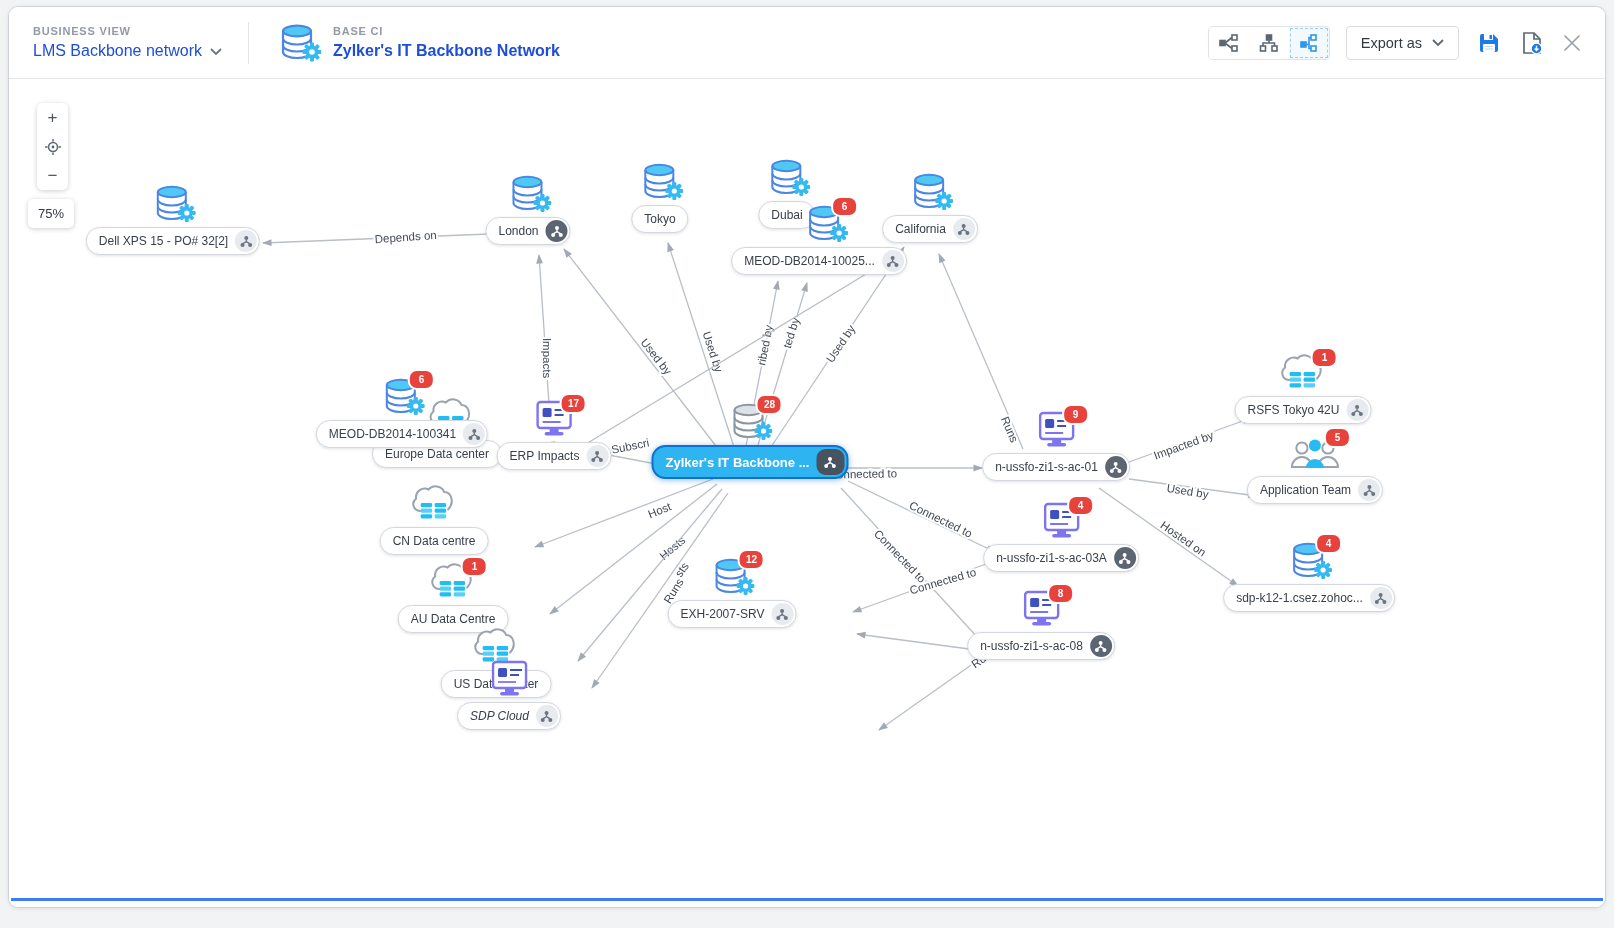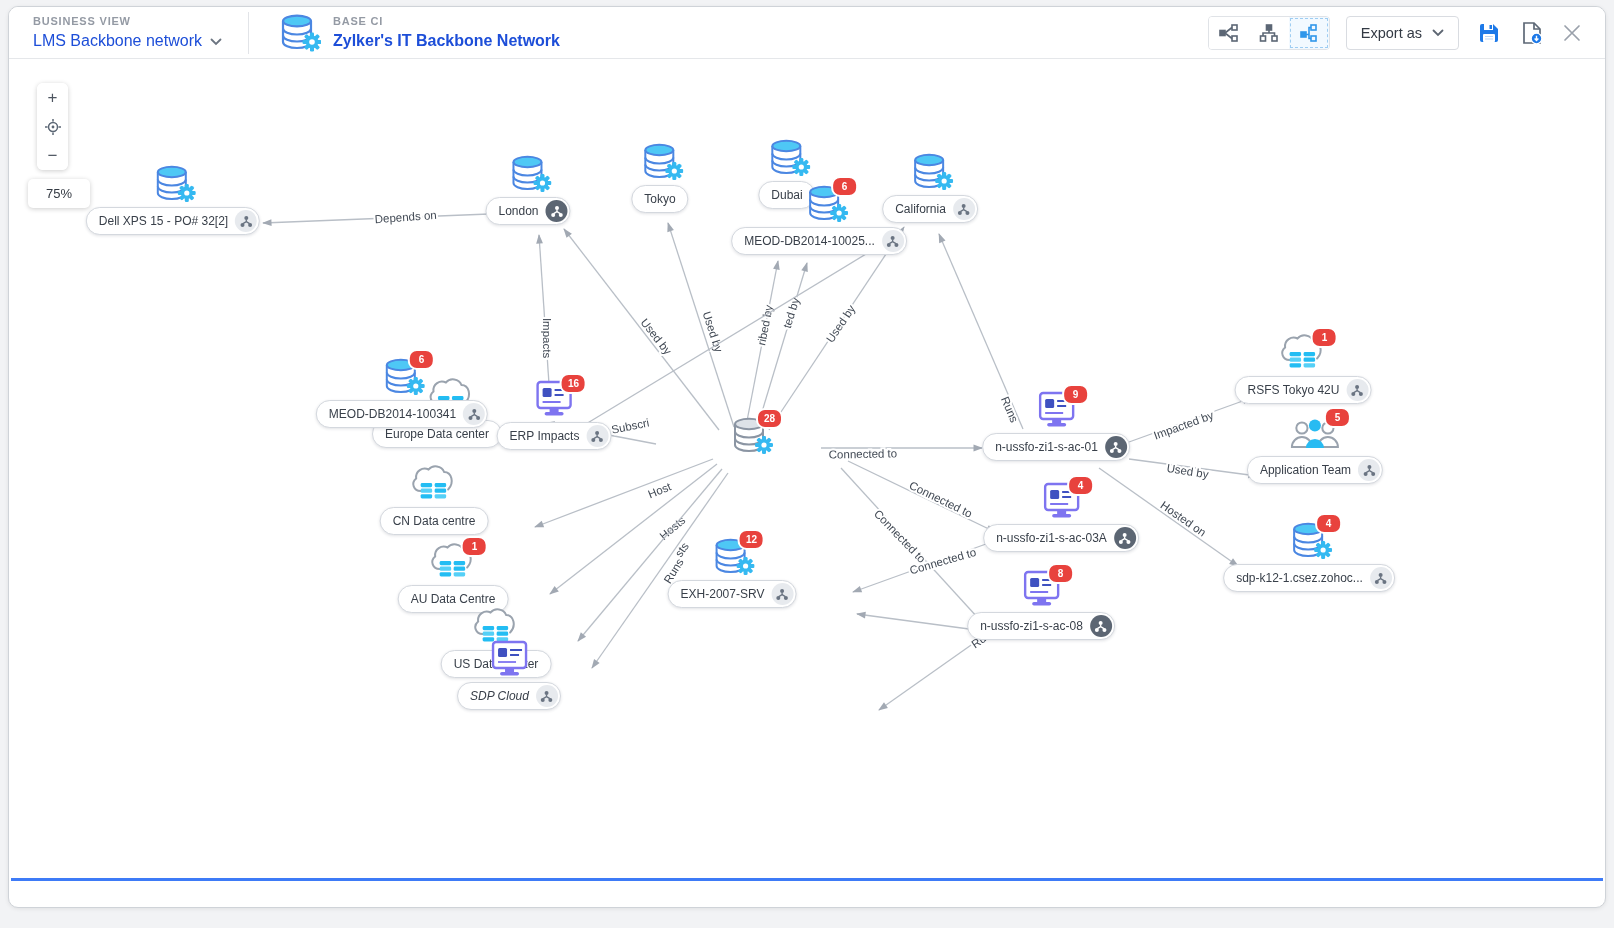--- a/index.html
+++ b/index.html
@@ -1,20 +1,20 @@
 <!DOCTYPE html>
 <html style="--accent: #2db4f1; --accent-border: #1070d0; --badge: #e8423d; --edge: #b9bfc7; --bottombar: #3e7bf7;"><head>
 <meta charset="utf-8">
 <style>
   html,body{margin:0;padding:0;width:1614px;height:928px;background:#f2f3f5;overflow:hidden;
     font-family:"Liberation Sans",sans-serif;}
   .window{position:absolute;left:8px;top:6px;right:8px;bottom:20px;background:#fff;
     border:1px solid #cfd3d8;border-radius:10px;overflow:hidden;box-shadow:0 1px 4px rgba(0,0,0,.08);}
   
-  header{height:52px;display:flex;align-items:center;justify-content:space-between;
+  header{height:72px;display:flex;align-items:center;justify-content:space-between;
     border-bottom:1px solid #e5e7ea;background:#fff;padding:0 22px 0 24px;box-sizing:border-box;}
   .hdr-left{display:flex;align-items:center;}
   .hdr-block{display:flex;flex-direction:column;gap:5px;}
   .hdr-label{font-size:11px;letter-spacing:.8px;color:#949aa4;font-weight:bold;}
   .hdr-value{font-size:16px;color:#1d4ed8;display:flex;align-items:center;gap:8px;cursor:pointer;}
   .hdr-value.static{cursor:default;font-weight:bold;}
   .hdr-divider{width:1px;height:42px;background:#e2e4e8;margin:0 26px;}
   .hdr-ci-icon{margin-right:12px;display:flex;align-items:center;}
   .hdr-right{display:flex;align-items:center;gap:16px;}
   .layout-group{display:flex;border:1px solid #e0e3e7;border-radius:4px;overflow:hidden;}
@@ -51,21 +51,21 @@
   .expand.dark{background:#5c6673;color:#fff;}
   .node.selected .pill{background:var(--accent);border:2px solid var(--accent-border);color:#fff;
     height:30px;font-size:13px;font-weight:bold;box-shadow:0 1px 6px rgba(16,112,208,.45);}
   .node.selected .expand{width:28px;height:26px;border-radius:9px;background:#49525f;color:#fff;}
   
   .zoom-panel{position:absolute;left:36px;top:102px;width:31px;background:#fff;border-radius:6px;
     box-shadow:0 1px 5px rgba(0,0,0,.2);display:flex;flex-direction:column;overflow:hidden;}
   .zoom-panel button{height:29px;border:none;background:#fff;font-size:17px;color:#4d5560;
     cursor:pointer;display:flex;align-items:center;justify-content:center;padding:0;}
   .zoom-level{position:absolute;left:27px;top:198px;background:#fff;border-radius:5px;
-    box-shadow:0 1px 5px rgba(0,0,0,.2);padding:7px 18px;font-size:13px;color:#343a43;}
+    box-shadow:0 1px 5px rgba(0,0,0,.2);padding:7px 10px;font-size:13px;color:#343a43;}
   .bottom-accent{position:absolute;left:2px;right:2px;bottom:6px;height:3px;background:var(--bottombar);}
 </style>
 </head>
 <body>
 
 <div class="window">
   <header>
     <div class="hdr-left">
       <div class="hdr-block">
         <div class="hdr-label">BUSINESS VIEW</div>
@@ -471,21 +471,21 @@
             </div>
           </div>
           <div class="node" style="left: 553px; top: 456px;">
             <div class="nicon"><svg width="46" height="42" viewBox="0 0 46 42">
                 <rect x="7" y="3" width="33" height="26" rx="3" fill="#fff" stroke="#7e74f0" stroke-width="2.4"></rect>
                 <rect x="12" y="9" width="9" height="9" rx="1.5" fill="#3f51c1"></rect>
                 <path d="M24 11 H36 M24 16 H33" stroke="#3f51c1" stroke-width="2.2"></path>
                 <path d="M12 23 H30" stroke="#7e74f0" stroke-width="1.8"></path>
                 <rect x="19" y="29" width="9" height="4" fill="#7e74f0"></rect>
                 <rect x="14" y="33" width="19" height="3.6" rx="1.8" fill="#7e74f0"></rect>
-              </svg><span class="badge">16</span></div>
+              </svg><span class="badge">17</span></div>
             <div class="pill has-exp">
               <span class="lbl">ERP Impacts</span>
               <span class="expand light">
                 <svg width="13" height="13" viewBox="0 0 13 13" fill="currentColor">
                   <circle cx="6.5" cy="3" r="2"></circle>
                   <circle cx="2.7" cy="10" r="2"></circle>
                   <circle cx="10.3" cy="10" r="2"></circle>
                   <path d="M6.5 4.5 V6.6 M6.5 6.6 L3.2 8.6 M6.5 6.6 L9.8 8.6" stroke="currentColor" stroke-width="1.3" fill="none"></path>
                 </svg>
               </span>
@@ -500,20 +500,31 @@
                   <g fill="#35b9f1">
                     <rect x="-2" y="-9" width="4" height="18" rx="1.3"></rect>
                     <rect x="-2" y="-9" width="4" height="18" rx="1.3" transform="rotate(45)"></rect>
                     <rect x="-2" y="-9" width="4" height="18" rx="1.3" transform="rotate(90)"></rect>
                     <rect x="-2" y="-9" width="4" height="18" rx="1.3" transform="rotate(135)"></rect>
                     <circle r="6"></circle>
                   </g>
                   <circle r="2.6" fill="#fff"></circle>
                 </g>
               </svg><span class="badge">28</span></div>
+            <div class="pill has-exp">
+              <span class="lbl">Zylker's IT Backbone ...</span>
+              <span class="expand dark">
+                <svg width="13" height="13" viewBox="0 0 13 13" fill="currentColor">
+                  <circle cx="6.5" cy="3" r="2"></circle>
+                  <circle cx="2.7" cy="10" r="2"></circle>
+                  <circle cx="10.3" cy="10" r="2"></circle>
+                  <path d="M6.5 4.5 V6.6 M6.5 6.6 L3.2 8.6 M6.5 6.6 L9.8 8.6" stroke="currentColor" stroke-width="1.3" fill="none"></path>
+                </svg>
+              </span>
+            </div>
           </div>
           <div class="node" style="left: 1055px; top: 467px;">
             <div class="nicon"><svg width="46" height="42" viewBox="0 0 46 42">
                 <rect x="7" y="3" width="33" height="26" rx="3" fill="#fff" stroke="#7e74f0" stroke-width="2.4"></rect>
                 <rect x="12" y="9" width="9" height="9" rx="1.5" fill="#3f51c1"></rect>
                 <path d="M24 11 H36 M24 16 H33" stroke="#3f51c1" stroke-width="2.2"></path>
                 <path d="M12 23 H30" stroke="#7e74f0" stroke-width="1.8"></path>
                 <rect x="19" y="29" width="9" height="4" fill="#7e74f0"></rect>
                 <rect x="14" y="33" width="19" height="3.6" rx="1.8" fill="#7e74f0"></rect>
               </svg><span class="badge">9</span></div>

